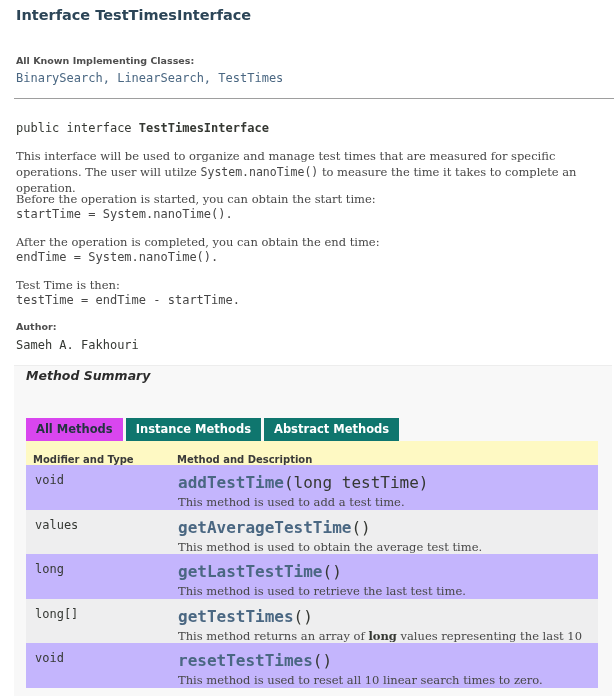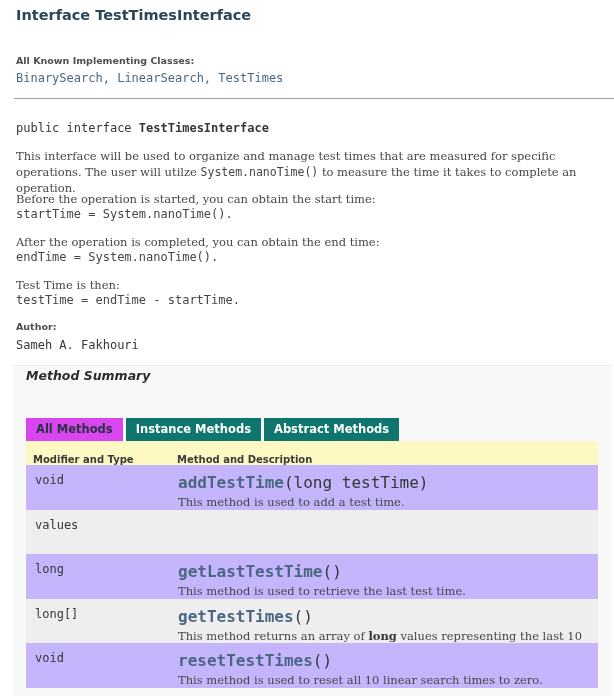--- a/index.html
+++ b/index.html
@@ -91,20 +91,24 @@
     <div class="row norm">
       <div class="c1">void</div>
       <div class="c2">
         <div class="method"><span class="mname">addTestTime</span><span>(long testTime)</span></div>
         <div class="desc">This method is used to add a test time.</div>
       </div>
     </div>
 
     <div class="row alt">
       <div class="c1">values</div>
+      <div class="c2">
+        <div class="method"><span class="mname">getAverageTestTime</span><span>()</span></div>
+        <div class="desc">This method is used to obtain the average test time.</div>
+      </div>
     </div>
 
     <div class="row norm">
       <div class="c1">long</div>
       <div class="c2">
         <div class="method"><span class="mname">getLastTestTime</span><span>()</span></div>
         <div class="desc">This method is used to retrieve the last test time.</div>
       </div>
     </div>
 

